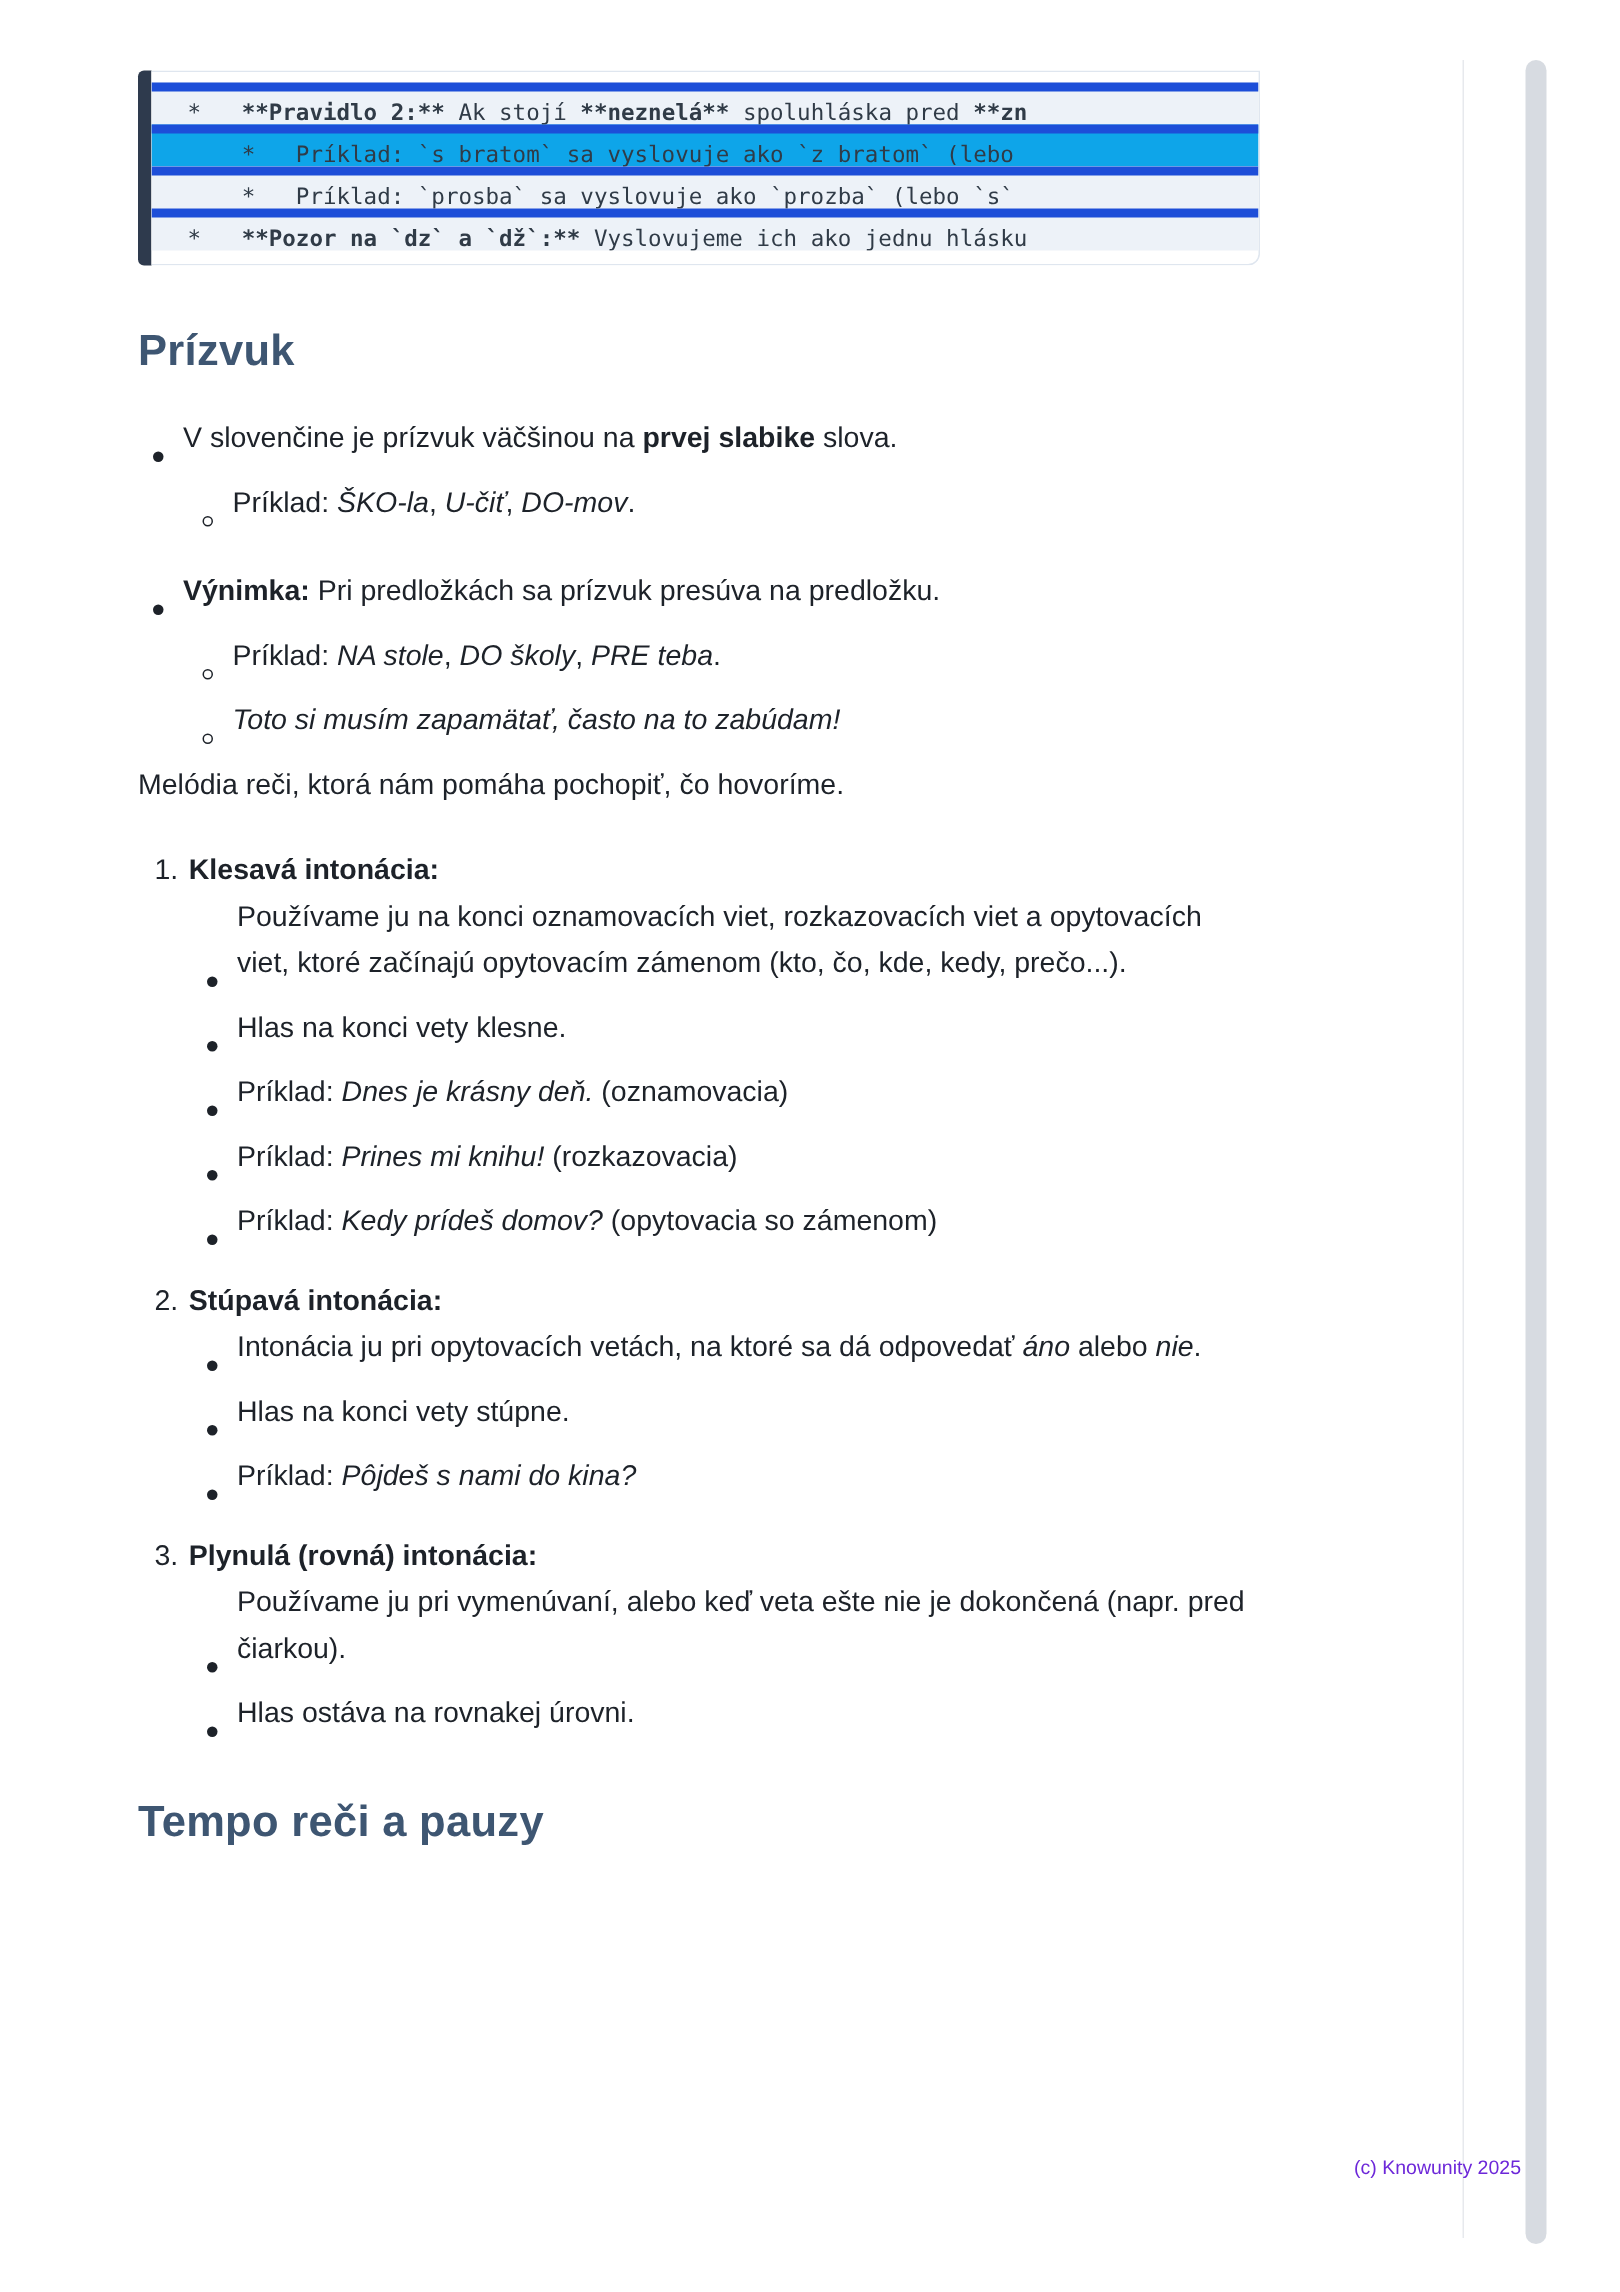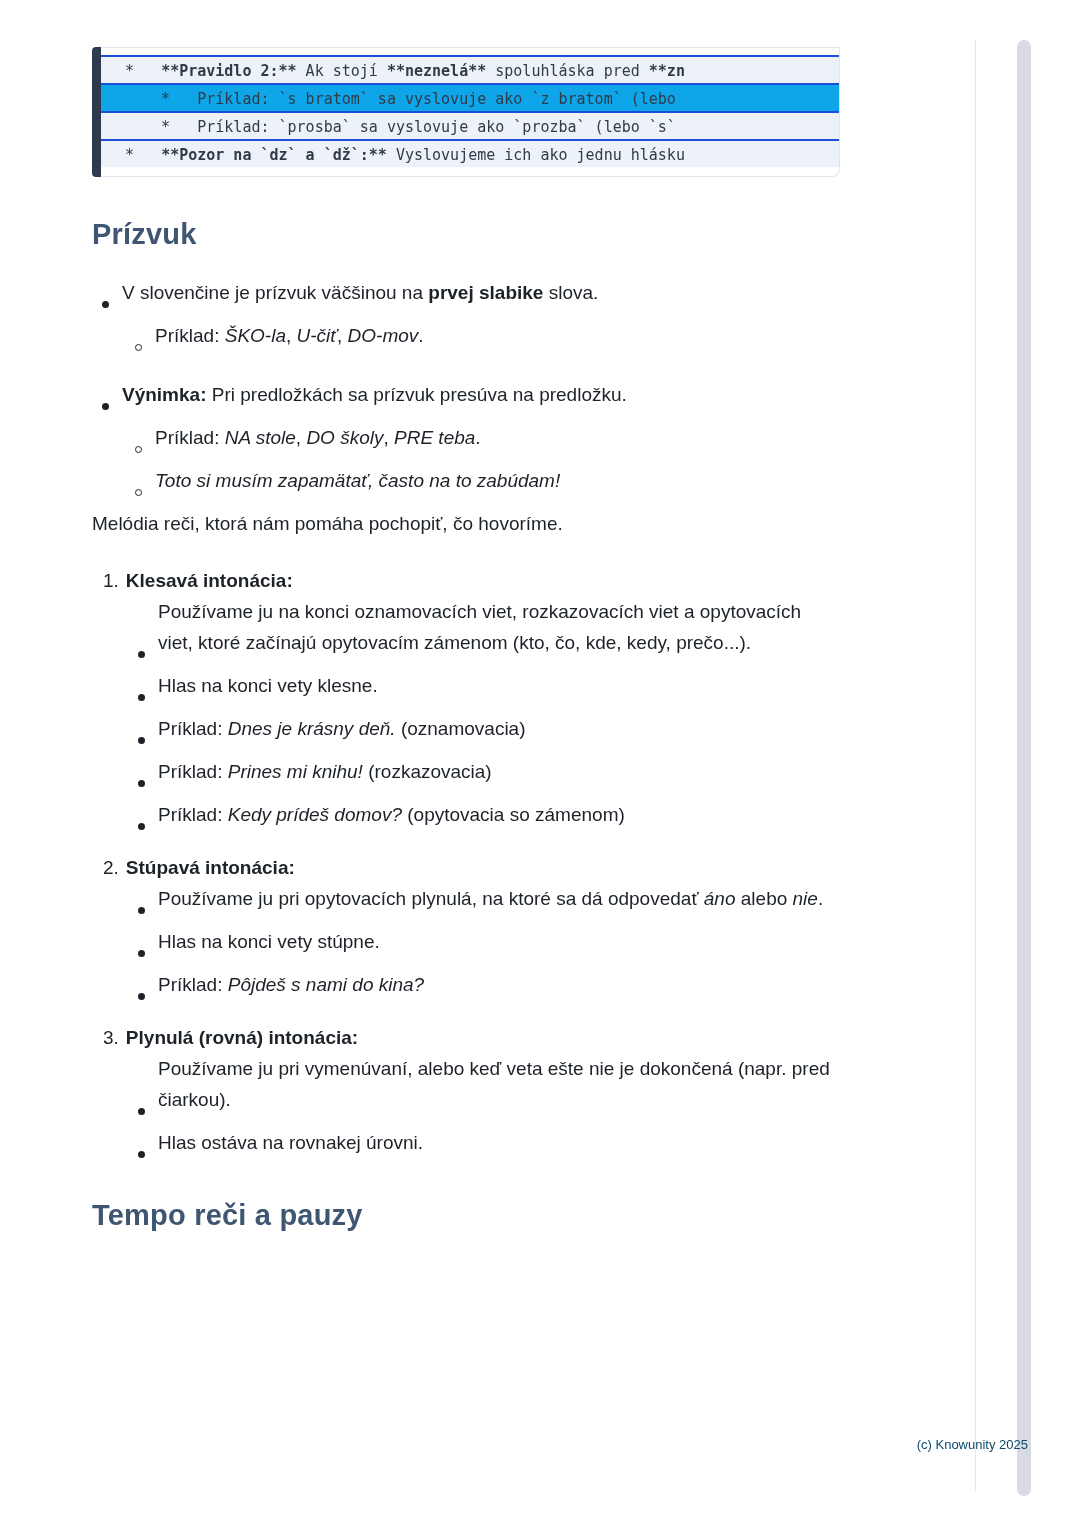--- a/index.html
+++ b/index.html
@@ -4,21 +4,21 @@
 <style>
   *{box-sizing:border-box;margin:0;padding:0}
   html,body{width:1080px;height:1528px}
   body{background:#ffffff;font-family:"Liberation Sans","DejaVu Sans",sans-serif;color:#1d2229;overflow:hidden;position:relative}
   .content{position:absolute;left:92px;top:0;width:748px}
 
   
   .codeblock{display:flex;margin-top:47px}
   .code-bar{flex:0 0 9px;background:#2e3a4d;border-radius:4px 0 0 4px}
   .code-rows{flex:1;border:1px solid #dfe6ef;border-left:none;border-radius:0 0 8px 0;overflow:hidden;background:#fff;padding-bottom:9px}
-  .code-row{height:28px;line-height:28px;padding-left:24px;white-space:pre;overflow:hidden;font-family:"DejaVu Sans Mono","Liberation Mono",monospace;font-size:15px;color:#303b47;border-top:2px solid #1d4ed8}
+  .code-row{height:28px;line-height:28px;padding-left:24px;white-space:pre;overflow:hidden;font-family:"DejaVu Sans Mono","Liberation Mono",monospace;font-size:15px;color:#303b47;border-top:6px solid #1d4ed8}
   .code-row.row-top{height:7px;border-top:none;background:#fff}
   .row-a{background:#edf2f8}
   .row-b{background:#0ea5e9}
 
   .seg-b{font-weight:bold}
   .seg-i{font-style:italic}
 
   .h2{font-size:29px;line-height:34px;font-weight:700;color:#3e5672;margin-top:40px;margin-bottom:26px;letter-spacing:.2px}
   .para{font-size:19px;line-height:31px;margin-bottom:26px}
 
@@ -30,21 +30,21 @@
   .l2{margin-left:43px}
   .l2o{margin-left:46px}
   .mt{margin-top:28px}
 
   .ol-item{margin-bottom:22px}
   .ol-head{display:flex;gap:7px;font-size:19px;line-height:31px;margin-left:11px}
   .ol-title{font-weight:700}
 
   .divider{position:absolute;left:975px;top:40px;width:1px;height:1452px;background:#e7e9ed}
   .scrollbar{position:absolute;left:1017px;top:40px;width:14px;height:1456px;background:#d7dbe1;border-radius:7px}
-  .watermark{position:absolute;top:1437px;right:52px;font-size:13px;color:#0c4a6e}
+  .watermark{position:absolute;top:1437px;right:66px;font-size:13px;color:#6d28d9}
 </style>
 </head>
 <body>
 
 <div class="content">
 
   <div class="codeblock">
     <div class="code-bar"></div>
     <div class="code-rows">
       <div class="code-row row-top"></div>
@@ -107,21 +107,21 @@
     </div>
   </div>
 
   <div class="ol-item">
     <div class="ol-head">
       <span class="ol-num">2.</span>
       <span class="ol-title">Stúpavá intonácia:</span>
     </div>
     <div class="li l2o">
       <span class="dot"></span>
-      <div class="li-text"><span class="seg-n">Používame ju pri opytovacích plynulá, na ktoré sa dá odpovedať </span><span class="seg-i">áno</span><span class="seg-n"> alebo </span><span class="seg-i">nie</span><span class="seg-n">.</span></div>
+      <div class="li-text"><span class="seg-n">Intonácia ju pri opytovacích vetách, na ktoré sa dá odpovedať </span><span class="seg-i">áno</span><span class="seg-n"> alebo </span><span class="seg-i">nie</span><span class="seg-n">.</span></div>
     </div>
     <div class="li l2o">
       <span class="dot"></span>
       <div class="li-text"><span class="seg-n">Hlas na konci vety stúpne.</span></div>
     </div>
     <div class="li l2o">
       <span class="dot"></span>
       <div class="li-text"><span class="seg-n">Príklad: </span><span class="seg-i">Pôjdeš s nami do kina?</span></div>
     </div>
   </div>

